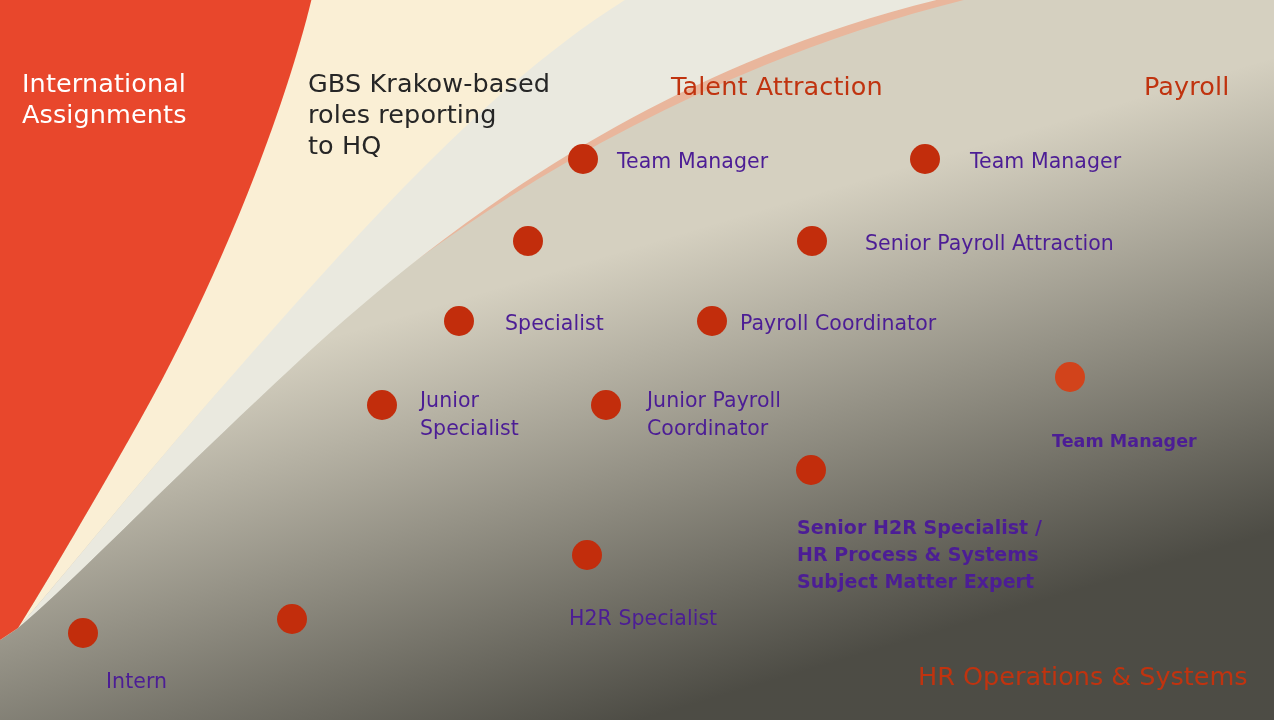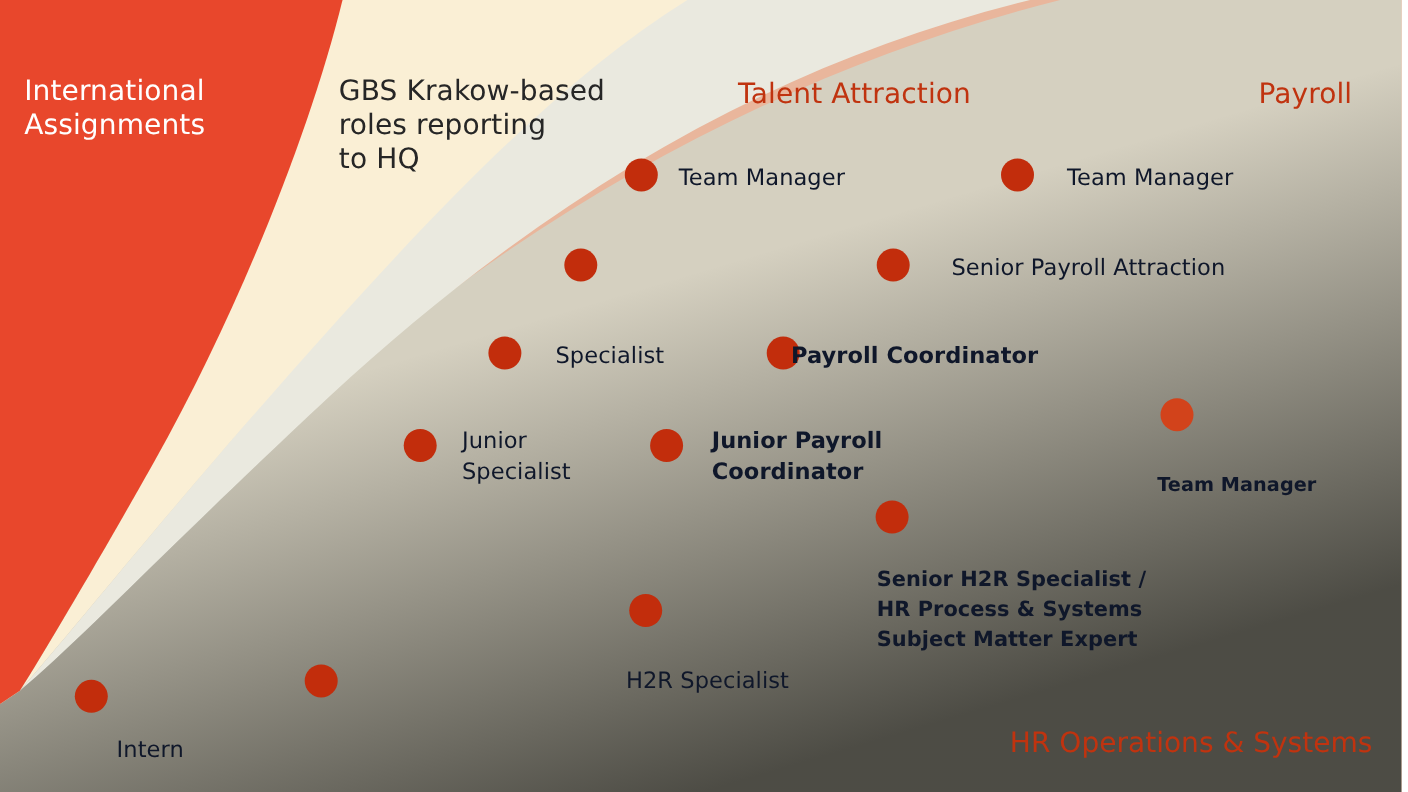--- a/index.html
+++ b/index.html
@@ -50,21 +50,21 @@
     height: 30px;
     border-radius: 50%;
     background: #C22D0C;
   }
   .node.lighter { background: #D2431B; }
 
   .node-label {
     position: absolute;
     font-size: 20.5px;
     line-height: 1.35;
-    color: #0f172a;
+    color: #4c1d95;
     white-space: pre;
     letter-spacing: .05px;
   }
   .node-label.bold {
     font-weight: bold;
     font-size: 17.5px;
   }
   .node-label.small {
     font-size: 19px;
     line-height: 1.42;
@@ -195,24 +195,24 @@
     <div class="node-label" style="left:420px; top:387px;">Junior
 Specialist</div>
 
     <div class="node" style="left:910px; top:144px;"></div>
     <div class="node-label" style="left:970px; top:148px;">Team Manager</div>
 
     <div class="node" style="left:797px; top:226px;"></div>
     <div class="node-label" style="left:865px; top:230px;">Senior Payroll Attraction</div>
 
     <div class="node" style="left:697px; top:306px;"></div>
-    <div class="node-label" style="left:719px; top:310px;font-weight:bold;">Payroll Coordinator</div>
+    <div class="node-label" style="left:740px; top:310px;">Payroll Coordinator</div>
 
     <div class="node" style="left:591px; top:390px;"></div>
-    <div class="node-label" style="left:647px; top:387px;font-weight:bold;">Junior Payroll
+    <div class="node-label" style="left:647px; top:387px;">Junior Payroll
 Coordinator</div>
 
     <div class="node lighter" style="left:1055px; top:362px;"></div>
     <div class="node-label bold" style="left:1052px; top:430px;">Team Manager</div>
 
     <div class="node" style="left:796px; top:455px;"></div>
     <div class="node-label small" style="left:797px; top:514px;">Senior H2R Specialist /
 HR Process &amp; Systems
 Subject Matter Expert</div>
 

